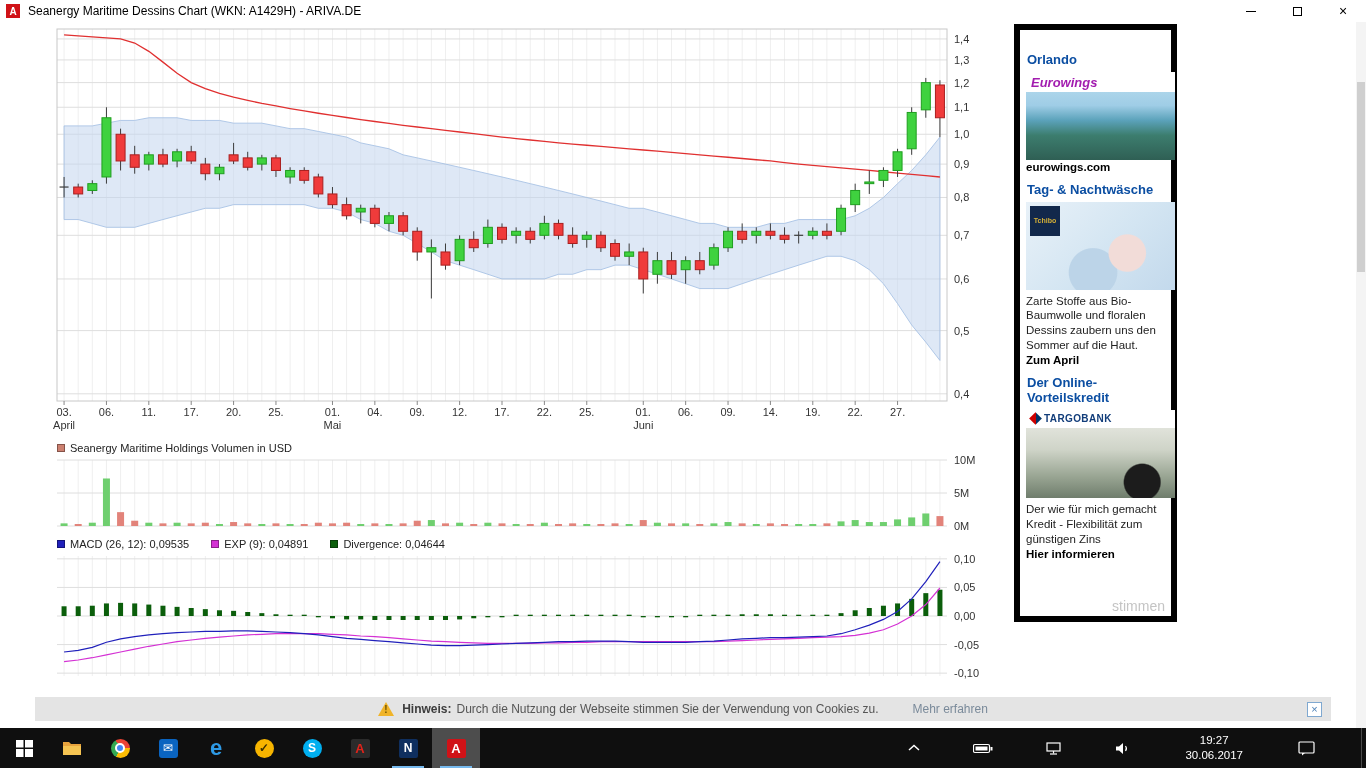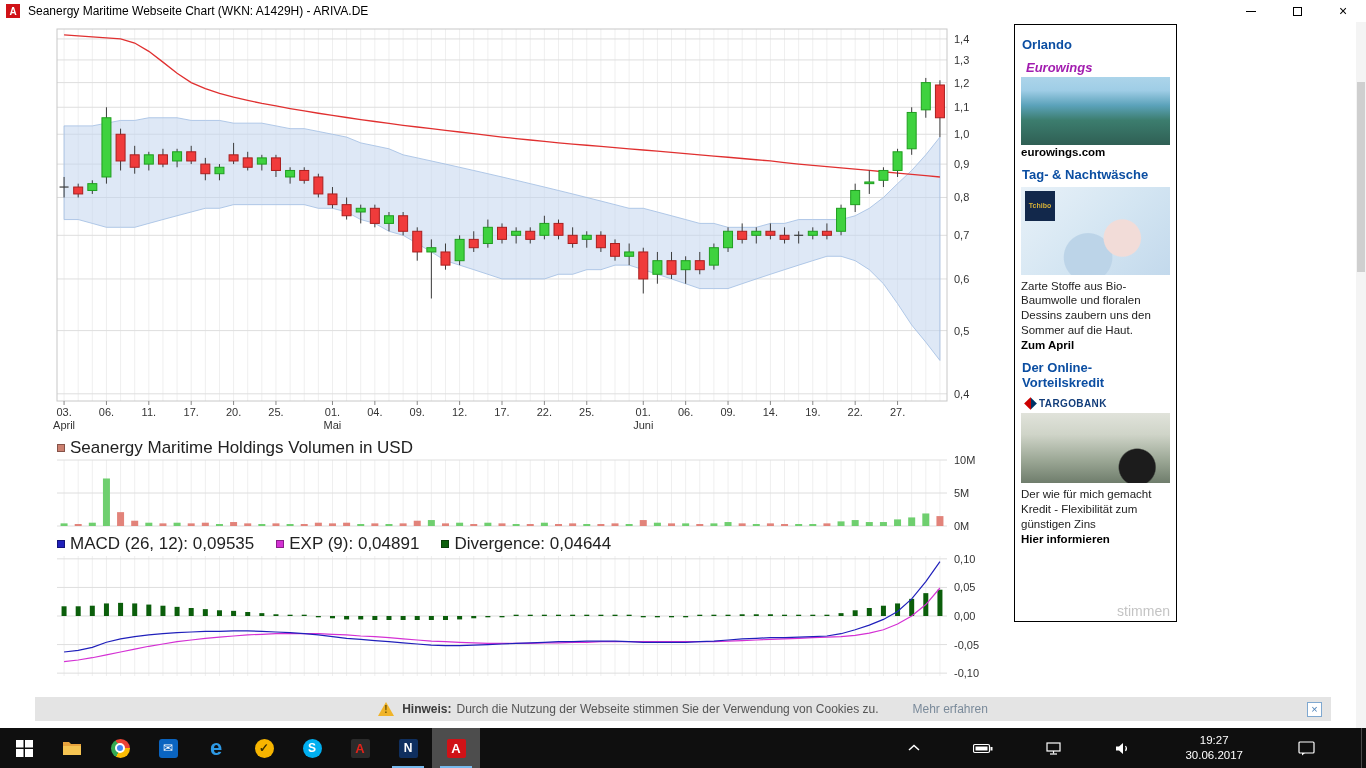--- a/index.html
+++ b/index.html
@@ -17,27 +17,27 @@
   .wb { width:46px; height:22px; display:flex; align-items:center; justify-content:center;
     color:#000; font-size:14px; cursor:default; }
   .min-glyph { width:10px; height:1px; background:#000; display:block; }
   .rest-glyph { width:9px; height:9px; border:1px solid #000; display:block; }
 
   
   .chart-col { position:absolute; left:35px; top:25px; width:980px; }
   .chart-col svg { display:block; }
   .chart-col svg text { font-family:"Liberation Sans", sans-serif; }
   .legend { height:16px; display:flex; align-items:center; padding-left:22px;
-    font-size:17px; color:#222; }
+    font-size:11px; color:#222; }
   .legend .item { display:flex; align-items:center; margin-right:22px; }
   .legend .sw { width:8px; height:8px; margin-right:5px; border:1px solid rgba(0,0,0,.35); }
 
   
   .sidebar { position:absolute; left:1014px; top:24px; width:163px; height:598px;
-    border:1px solid #000000; background:#fff; padding:6px 6px; }
+    border:6px solid #000000; background:#fff; padding:16px 6px; }
   .sidebar h3 { color:#0b4ea2; font-size:13px; font-weight:bold; margin:6px 0 5px 1px; }
   .ad-img { width:149px; height:88px; position:relative; overflow:hidden; cursor:pointer; }
   .ew { background:linear-gradient(180deg,#bfe0f0 0%,#9fcde6 38%,#5ba2ba 55%,#3c7d6e 72%,#2f5f54 100%); }
   .ew-top { position:absolute; left:0; top:0; right:0; height:20px; background:#fff;
     display:flex; align-items:center; padding-left:5px; }
   .ew-logo { color:#a21caf; font-weight:bold; font-style:italic; font-size:13px; }
   .tch { background:
       radial-gradient(circle at 68% 58%, #f2dcd8 0 16%, rgba(0,0,0,0) 17%),
       radial-gradient(circle at 45% 80%, #bcd4e8 0 22%, rgba(0,0,0,0) 23%),
       linear-gradient(135deg,#e8f1f8 0%,#d3e5f2 55%,#c3d9ec 100%); }
@@ -105,21 +105,21 @@
   .tray { position:absolute; right:0; top:0; height:40px; display:flex; align-items:center;gap:39px; }
   .tray-item { padding:0 7px; height:40px; display:flex; align-items:center; cursor:pointer; }
   .tray-clock { color:#fff; font-size:11.5px; line-height:1.3; text-align:center; padding:0 9px; cursor:pointer; }
   .showdesk { width:5px; height:40px; border-left:1px solid #4a4a4a; }
 </style>
 </head>
 <body>
 
 <div class="titlebar">
   <span class="app-ico">A</span>
-  <span class="wtitle">Seanergy Maritime Webseite Chart (WKN: A1429H) - ARIVA.DE</span>
+  <span class="wtitle">Seanergy Maritime Dessins Chart (WKN: A1429H) - ARIVA.DE</span>
   <span class="wbtns">
     <span class="wb">
         <span class="min-glyph"></span>
       </span>
     <span class="wb">
         <span class="rest-glyph"></span>
       </span>
     <span class="wb">×</span>
   </span>
 </div>

